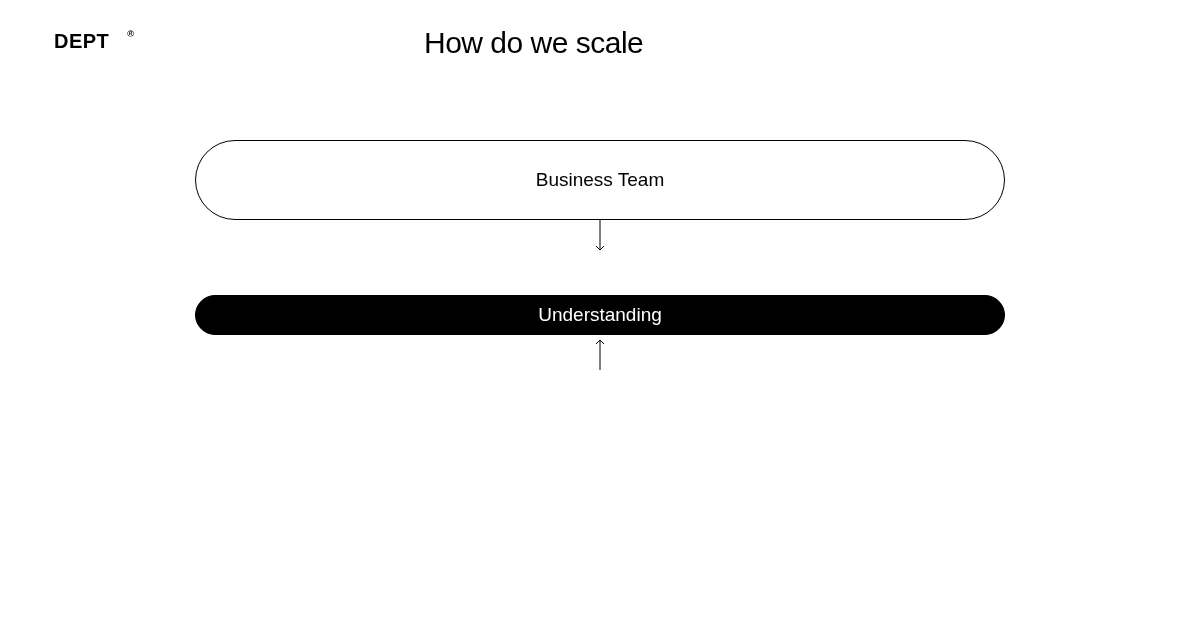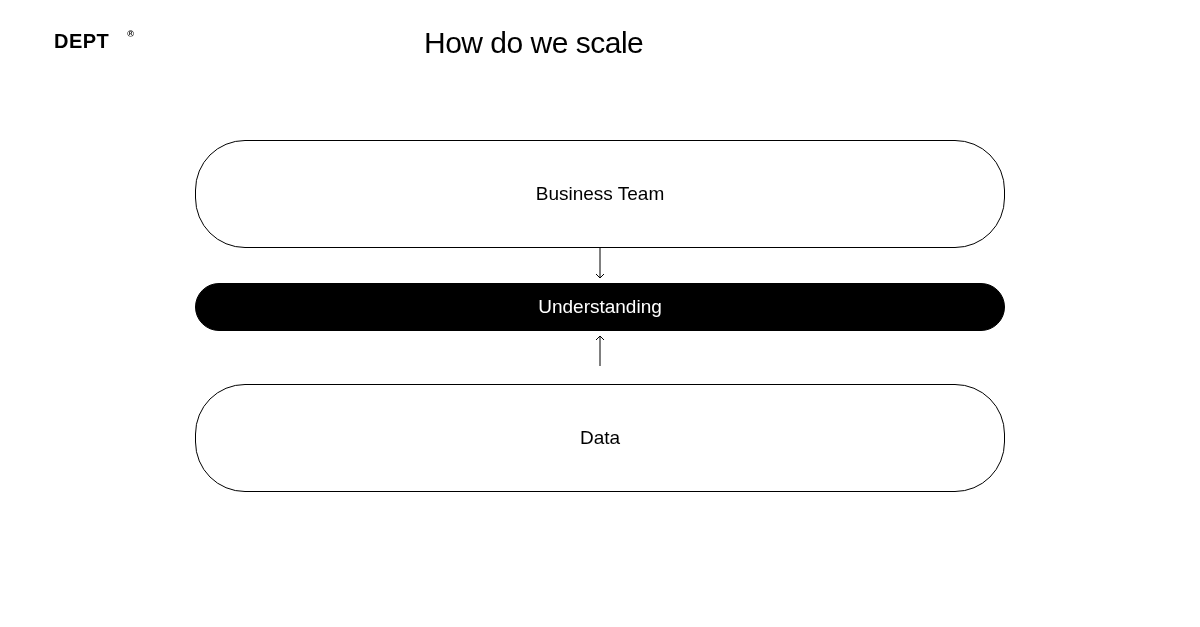--- a/index.html
+++ b/index.html
@@ -64,25 +64,26 @@
     box-sizing: border-box;
     display: flex;
     align-items: center;
     justify-content: center;
     font-size: 19px;
     font-weight: 400;
     background: #ffffff;
     color: #000000;
   }
   .pill.large {
-    height: 108px;
+    height: 80px;
   }
   .pill.small {
-    height: 48px;
+    height: 40px;
     border-radius: 30px;
+    margin-top: 40px;
   }
   .pill.solid {
     background: #000000;
     color: #ffffff;
     border: 1px solid #000000;
   }
   .arrow {
     height: 35px;
     display: flex;
     align-items: center;
@@ -129,19 +130,16 @@
     <div class="arrow">
       <svg width="10" height="35" viewBox="0 0 10 35">
         <line x1="5" y1="5" x2="5" y2="35" stroke="#000" stroke-width="1"></line>
         <polyline points="1,9 5,5 9,9" fill="none" stroke="#000" stroke-width="1"></polyline>
       </svg>
     </div>
 
 
     <div class="gap"></div>
 
-    <div class="pill large">
-      <span>Data</span>
-    </div>
 
   </div>
 
 </div>
 
 </body></html>

